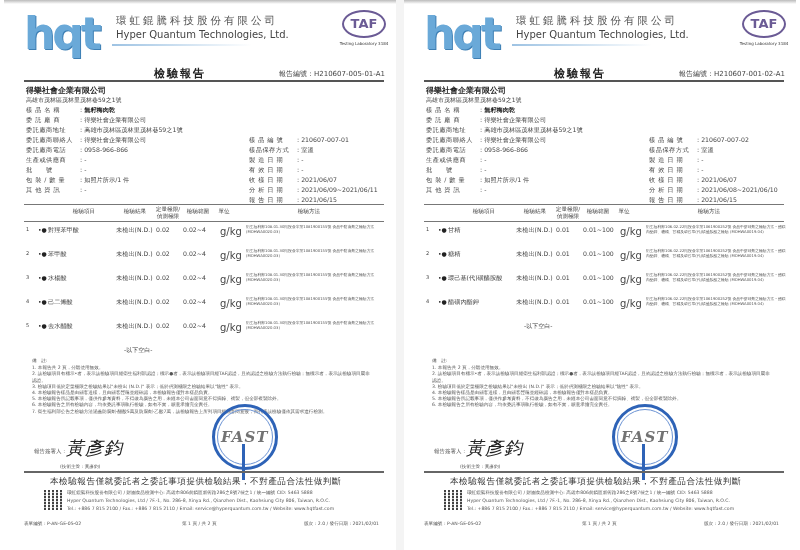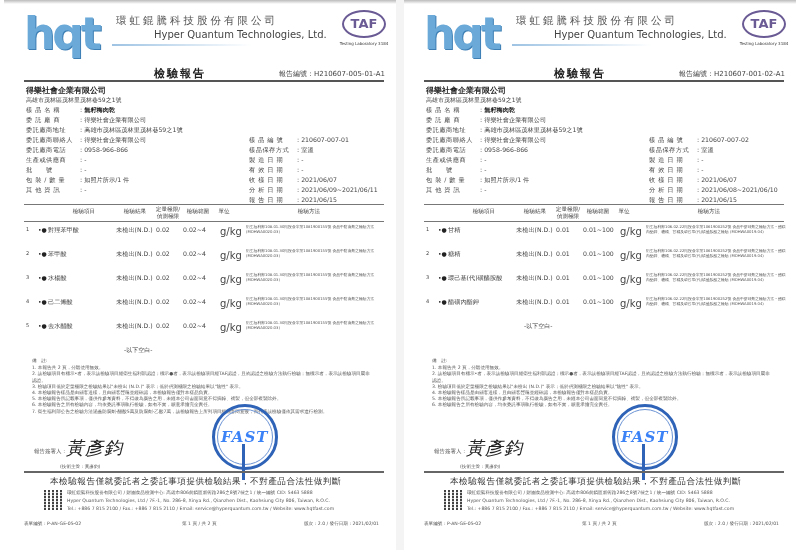--- a/index.html
+++ b/index.html
@@ -7,21 +7,21 @@
   body { font-family: "DejaVu Sans", sans-serif; color: #333; position: relative; }
   .page { position: absolute; top: 0; width: 392px; height: 550px; background: #fff; }
   #page-left { left: 4px; }
   #page-right { left: 404px; }
   .gap { position: absolute; left: 396px; top: 0; width: 8px; height: 550px; background: #f4f4f4; }
   .topshadow { position: absolute; left: 0; top: 0; width: 100%; height: 4px; background: linear-gradient(#bbb, #fff); }
 
   .logo { position: absolute; left: 20px; top: 12px; width: 90px; height: 45px; }
   .logo-text { position: absolute; font-family: "DejaVu Sans", sans-serif; font-weight: bold; font-size: 44px; color: #6aa9d8; letter-spacing: -3px; line-height: 44px; text-shadow: 1px 1px 0 #3d7fb4; }
   .company-cn { position: absolute; left: 112px; top: 14px; font-size: 10.5px; color: #555; letter-spacing: 3px; font-family: "DejaVu Serif", serif; }
-  .company-en { position: absolute; left: 112px; top: 29px; font-size: 10px; color: #444; margin-left: 38px; }
+  .company-en { position: absolute; left: 112px; top: 29px; font-size: 10px; color: #444; }
   .company-underline { position: absolute; left: 108px; top: 44px; width: 140px; height: 2px; background: linear-gradient(90deg, #9ec3e3, #fff); }
   .taf { position: absolute; left: 338px; top: 10px; width: 44px; height: 28px; border: 2px solid #6b5b95; border-radius: 50%; color: #6b5b95; font-weight: bold; font-size: 13px; text-align: center; line-height: 24px; }
   .taf-sub { position: absolute; left: 334px; top: 41px; width: 52px; font-size: 4px; text-align: center; color: #333; line-height: 5px; }
 
   .doc-title { position: absolute; left: 150px; top: 66px; font-size: 11px; font-weight: bold; color: #222; letter-spacing: 2px; }
   .report-no { position: absolute; left: 275px; top: 69px; font-size: 7px; color: #444; }
   .rule-thick { position: absolute; left: 20px; width: 360px; height: 2px; background: #555; }
   .rule-thin { position: absolute; left: 20px; width: 360px; height: 1px; background: #777; }
 
   .client-name { position: absolute; left: 22px; top: 85px; font-size: 8px; font-weight: bold; color: #222; }
@@ -43,21 +43,21 @@
   .row .unit { left: 196px; font-size: 10px; text-align: right; }
   .row .method { left: 222px; top: 0; font-size: 3.8px; line-height: 5px; white-space: normal; width: 140px; color: #555; }
   .blank { position: absolute; font-size: 6px; color: #444; }
 
   .notes { position: absolute; left: 28px; top: 358px; width: 340px; font-size: 4.6px; color: #555; line-height: 6.2px; }
   .notes .h { margin-bottom: 1px; }
 
   .stamp { position: absolute; width: 66px; height: 76px; }
   .stamp .ring { position: absolute; left: 0; top: 0; width: 66px; height: 66px; border: 3px solid #2e63b7; border-radius: 50%; }
   .stamp .ring2 { position: absolute; left: 5px; top: 5px; width: 56px; height: 56px; border: 1px solid #6b93d4; border-radius: 50%; }
-  .stamp .txt { position: absolute; left: 9px; top: 24px; font-size: 15px; font-weight: bold; font-style: italic; color: #3b82f6; font-family: "DejaVu Serif", serif; letter-spacing: 1px; }
+  .stamp .txt { position: absolute; left: 9px; top: 24px; font-size: 15px; font-weight: bold; font-style: italic; color: #737373; font-family: "DejaVu Serif", serif; letter-spacing: 1px; }
   .stamp .pin { position: absolute; left: 30px; top: 40px; width: 3px; height: 36px; background: #2e63b7; }
 
   .signer-lbl { position: absolute; left: 30px; top: 448px; font-size: 5.5px; color: #555; }
   .signature { position: absolute; left: 62px; top: 436px; font-size: 18px; color: #222; font-family: "DejaVu Serif", serif; font-style: italic; letter-spacing: 1px; }
   .signer-title { position: absolute; left: 56px; top: 464px; font-size: 4.6px; color: #555; }
   .footer-rule { position: absolute; left: 20px; top: 471px; width: 360px; height: 2px; background: #666; }
   .disclaimer { position: absolute; left: 46px; top: 476px; font-size: 8.6px; color: #333; letter-spacing: 0.5px; }
   .qr { position: absolute; left: 40px; top: 490px; width: 20px; height: 20px; background:
         repeating-linear-gradient(90deg, #222 0 2px, #fff 2px 4px), #222; opacity: 0.85; }
   .qr::after { content: ""; position: absolute; inset: 0; background: repeating-linear-gradient(0deg, transparent 0 2px, rgba(255,255,255,0.7) 2px 3px); }

